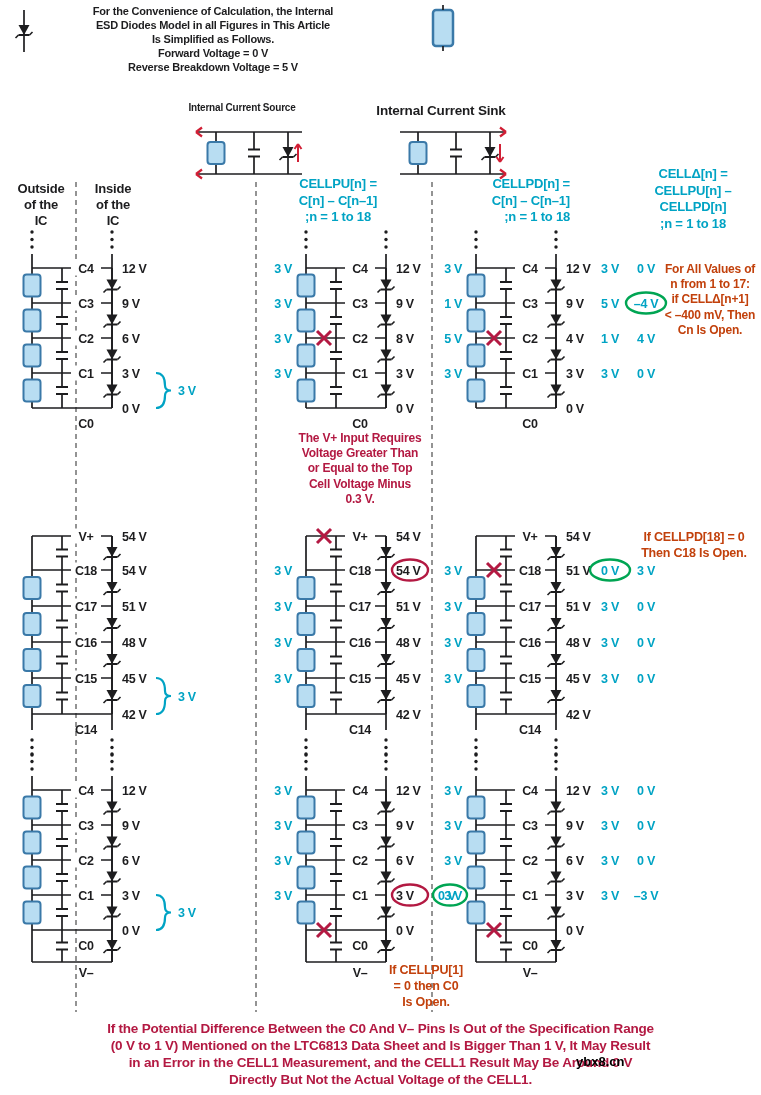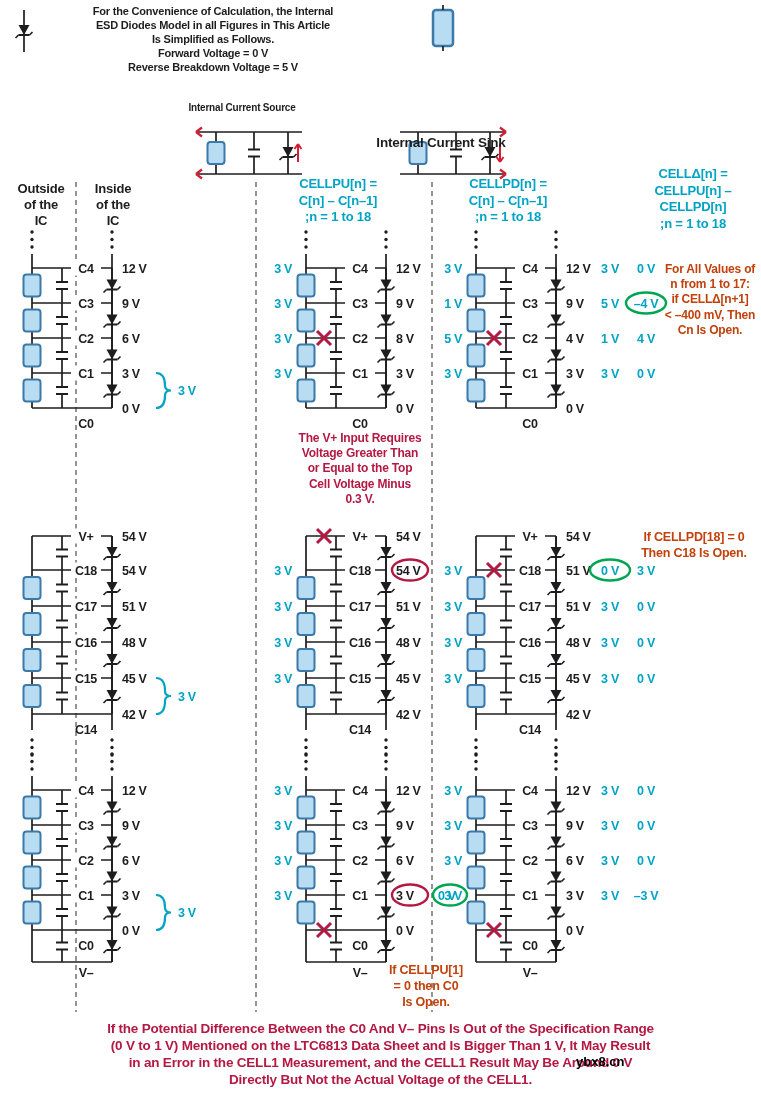--- a/index.html
+++ b/index.html
@@ -8,25 +8,25 @@
   #diagram{position:absolute;left:0;top:0;z-index:1;}
   #diagram text{font-family:"Liberation Sans",sans-serif;letter-spacing:-0.3px;}
   .note{position:absolute;z-index:2;font-weight:bold;white-space:pre-line;text-align:center;
         line-height:1.27;letter-spacing:-0.2px;color:#1d1d1f;}
   .c-cyan{color:#00a3c4;}
   .c-green{color:#c2410c;}
   .c-crimson{color:#b31942;}
   .n-esd{left:34px;top:5px;width:358px;font-size:11px;}
   .n-cell{left:455px;top:5px;width:302px;font-size:13.5px;}
   .l-src{left:148px;top:102px;width:188px;font-size:10px;}
-  .l-snk{left:356px;top:102px;width:170px;font-size:13.5px;margin-top:32px;}
+  .l-snk{left:356px;top:102px;width:170px;font-size:13.5px;}
   .l-out{left:8px;top:181px;width:66px;font-size:13px;line-height:1.22;}
   .l-in{left:82px;top:181px;width:62px;font-size:13px;line-height:1.22;}
   .f-pu{left:276px;top:176px;width:124px;font-size:13px;}
-  .f-pd{left:446px;top:176px;width:124px;font-size:13px;}
+  .f-pd{left:446px;top:176px;width:124px;font-size:13px;text-align:right;}
   .f-dl{left:628px;top:166px;width:130px;font-size:13px;}
   .g-dl{left:660px;top:262px;width:100px;font-size:12px;}
   .r-vp{left:264px;top:431px;width:192px;font-size:12px;}
   .g-18{left:626px;top:530px;width:136px;font-size:12.5px;}
   .g-1{left:374px;top:963px;width:104px;font-size:12.5px;}
   .r-bt{left:5px;top:1020px;width:751px;font-size:13.5px;}
   .wm{left:576px;top:1054px;font-size:13px;color:#000000;letter-spacing:0;}
 </style>
 </head>
 <body>

